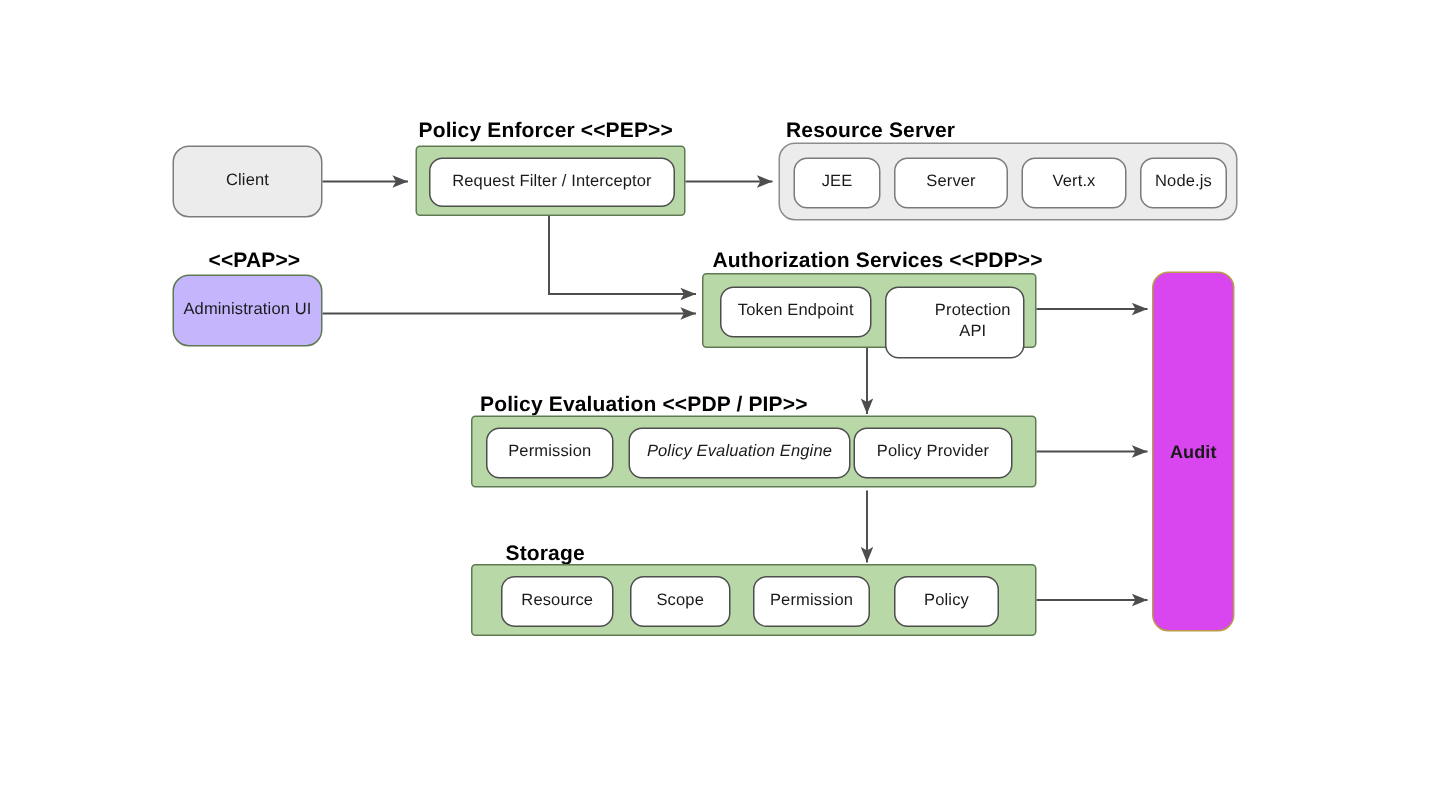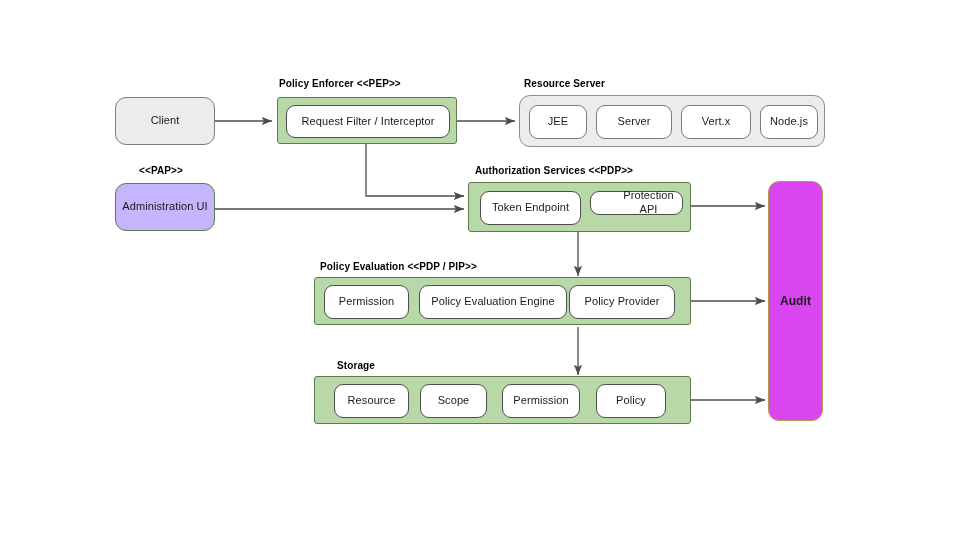--- a/index.html
+++ b/index.html
@@ -69,21 +69,21 @@
   }
   .box-yellow {
     background: #d946ef;
     border: 1px solid #b99b4c;
     border-radius: 11px;
     font-weight: bold;
     font-size: 12px;
   }
   .caption {
     position: absolute;
-    font-size: 10px;
+    font-size: 14px;
     font-weight: bold;
     color: #000000;
     white-space: nowrap;
     letter-spacing: 0.1px;
   }
   svg.wires {
     position: absolute;
     left: 0; top: 0;
     width: 960px;
     height: 540px;
@@ -145,26 +145,26 @@
     <div class="node leaf-gray" style="left:9px; top:9px; width:58px; height:34px;">JEE</div>
     <div class="node leaf-gray" style="left:76px; top:9px; width:76px; height:34px;">Server</div>
     <div class="node leaf-gray" style="left:161px; top:9px; width:70px; height:34px;">Vert.x</div>
     <div class="node leaf-gray" style="left:240px; top:9px; width:58px; height:34px;">Node.js</div>
   </div>
 
   <div class="node box-green" style="left:115px; top:183px; width:100px; height:48px;">Administration UI</div>
 
   <div class="node grp" style="left:468px; top:182px; width:223px; height:50px;">
     <div class="node leaf" style="left:11px; top:8px; width:101px; height:34px;">Token Endpoint</div>
-    <div class="node leaf" style="left:121px; top:8px; width:93px; height:24px;padding-left:24px;">Protection API</div>
+    <div class="node leaf" style="left:121px; top:8px; width:93px; height:48px;padding-left:24px;">Protection API</div>
   </div>
 
   <div class="node grp" style="left:314px; top:277px; width:377px; height:48px;">
     <div class="node leaf" style="left:9px; top:7px; width:85px; height:34px;">Permission</div>
-    <div class="node leaf" style="left:104px; top:7px; width:148px; height:34px;">Policy Evaluation Engine</div>
+    <div class="node leaf" style="left:104px; top:7px; width:148px; height:34px;font-style:italic;">Policy Evaluation Engine</div>
     <div class="node leaf" style="left:254px; top:7px; width:106px; height:34px;">Policy Provider</div>
   </div>
 
   <div class="node grp" style="left:314px; top:376px; width:377px; height:48px;">
     <div class="node leaf" style="left:19px; top:7px; width:75px; height:34px;">Resource</div>
     <div class="node leaf" style="left:105px; top:7px; width:67px; height:34px;">Scope</div>
     <div class="node leaf" style="left:187px; top:7px; width:78px; height:34px;">Permission</div>
     <div class="node leaf" style="left:281px; top:7px; width:70px; height:34px;">Policy</div>
   </div>
 

